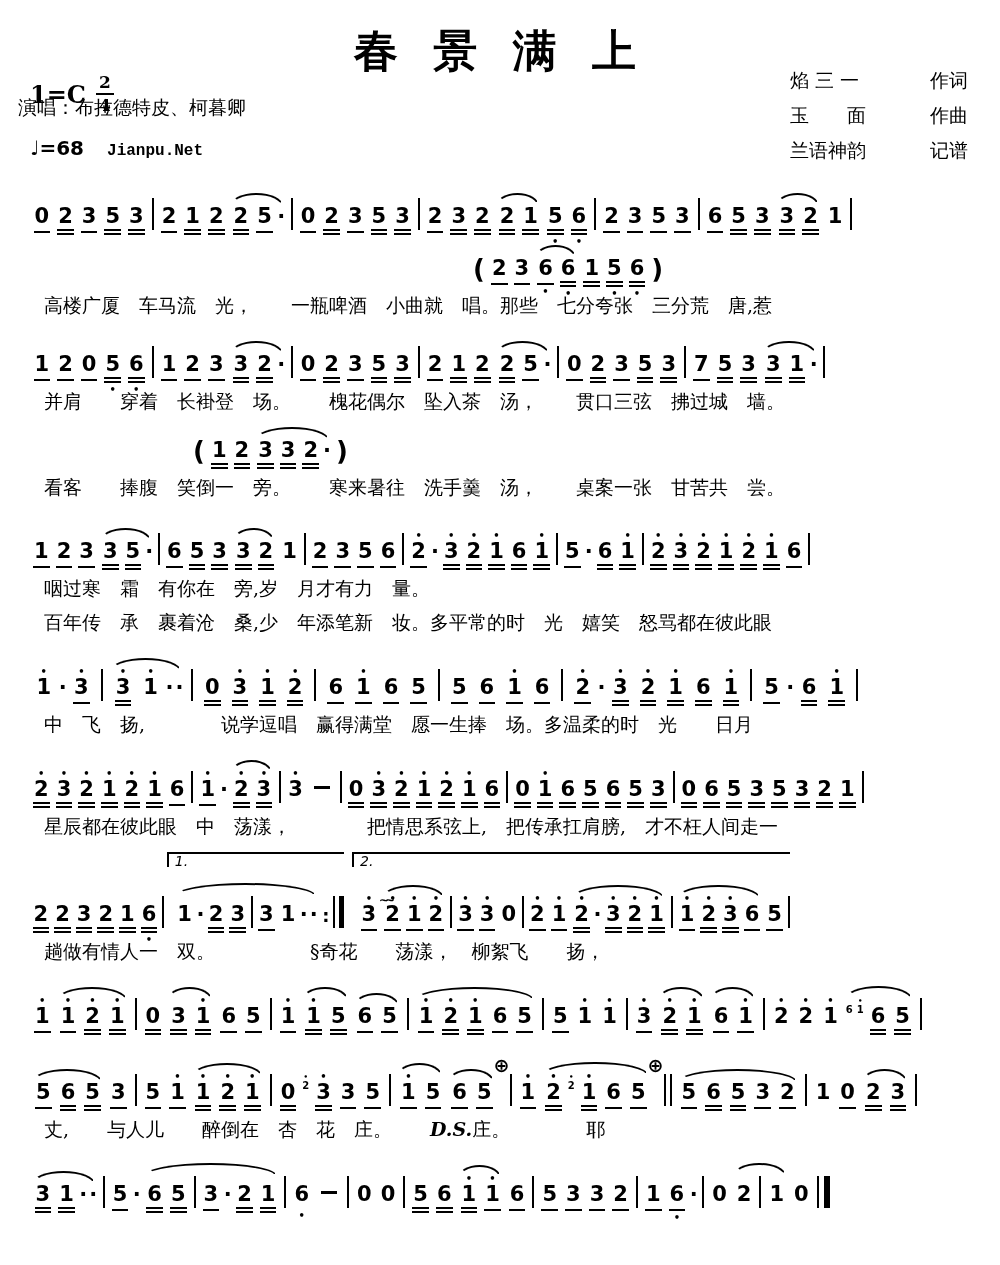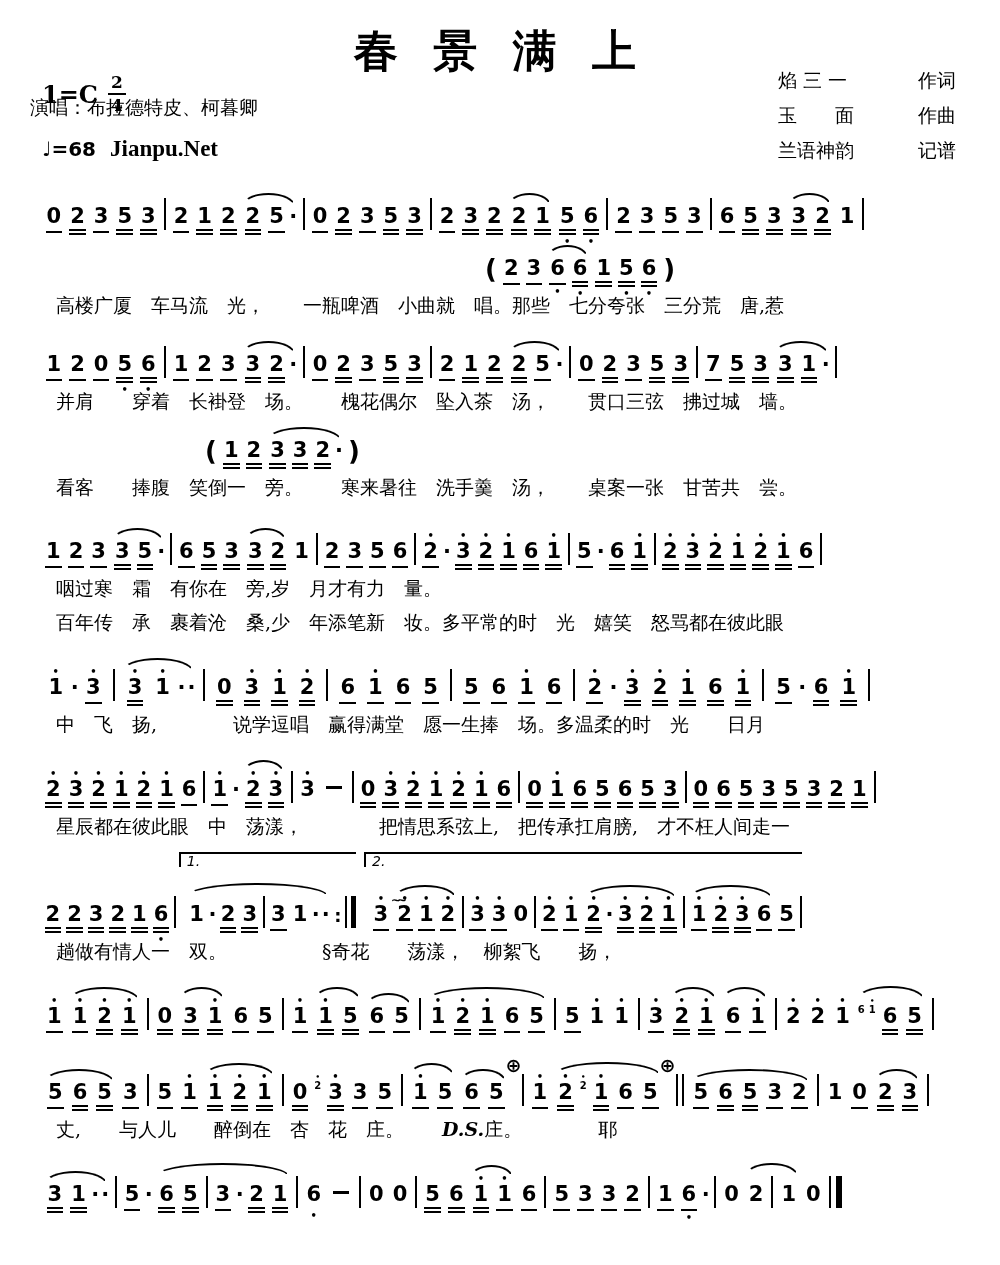--- a/index.html
+++ b/index.html
@@ -1,35 +1,35 @@
 <!DOCTYPE html>
 <html><head>
 <meta charset="utf-8">
 <style>
   html,body { margin:0; padding:0; background:#fff; }
   .page {
     position:relative; width:1000px; height:1265px; box-sizing:border-box;
     background:#fff; color:#000; overflow:hidden;
     font-family:"DejaVu Sans","Liberation Sans",sans-serif;
-    padding:0 30px;
+    padding:0 18px;
   }
   
   .header { position:relative; height:180px; }
   .title { text-align:center; padding-top:22px; font-size:44px; font-weight:700; letter-spacing:10px;
            font-family:"DejaVu Serif","Liberation Serif",serif; }
   .subtitle { text-align:center; font-size:21px; font-weight:700; margin-top:12px; }
   .performer { text-align:left; font-size:19px; margin-top:14px; }
   .keybox { position:absolute; left:12px; top:74px; font-size:24px; font-weight:700;
             font-family:"DejaVu Serif","Liberation Serif",serif; }
   .frac { display:inline-block; vertical-align:-8px; margin-left:10px; text-align:center;
           font-size:17px; font-weight:700; line-height:1; }
   .frac .ft { display:block; border-bottom:2px solid #000; padding:0 3px 2px; }
   .frac .fb { display:block; padding-top:2px; }
   .tempo { position:absolute; left:12px; top:136px; font-size:20px; font-weight:700; white-space:nowrap; }
-  .brand { font-family:Liberation Serif, serif; font-weight:700; font-size:23px; margin-left:14px; }
+  .brand { font-family:Liberation Mono, monospace; font-weight:700; font-size:16px; margin-left:23px; }
   .credits { position:absolute; right:14px; top:68px; font-size:19px; font-weight:500; }
   .credit-line { display:flex; justify-content:space-between; width:178px; margin-bottom:9px; }
   
   .notes-line { font-size:21px; font-weight:700; white-space:nowrap; line-height:1;
                 padding-top:20px; margin:0 0 7px 12px; }
   .tok { display:inline-block; position:relative; margin:0 var(--g,3px); text-align:center; }
   .note .d { display:inline-block; line-height:1; padding:0 1px 4px; }
   .u1 .d { border-bottom:2px solid #000; }
   .u2 .d { border-bottom:6px double #000; padding-bottom:2px; }
   .note.hi::before { content:"•"; position:absolute; top:-10px; left:0; right:0;

